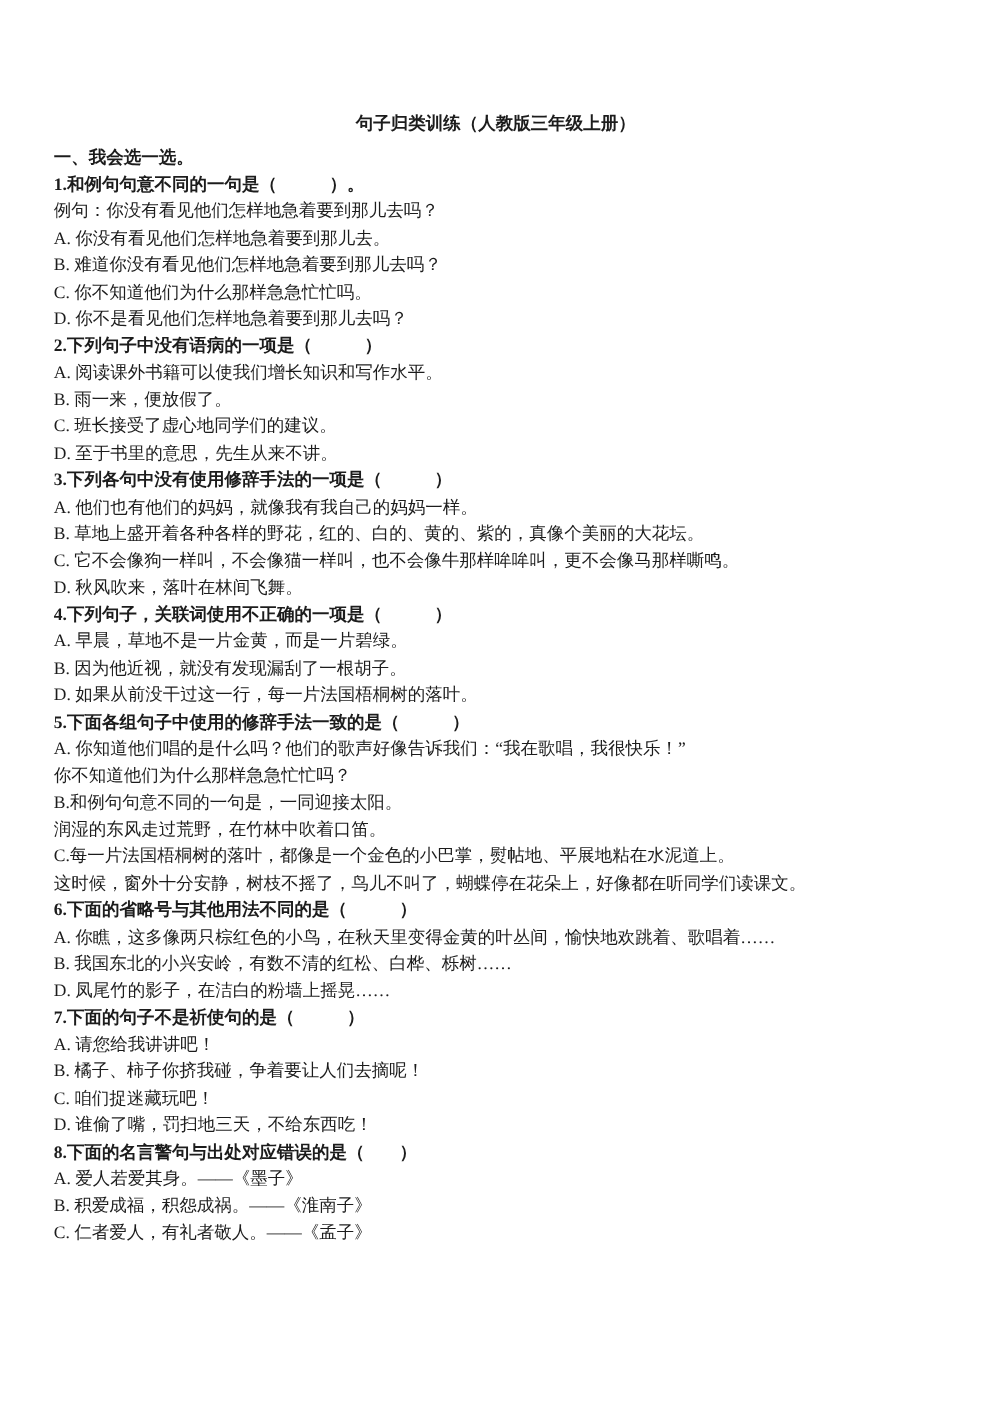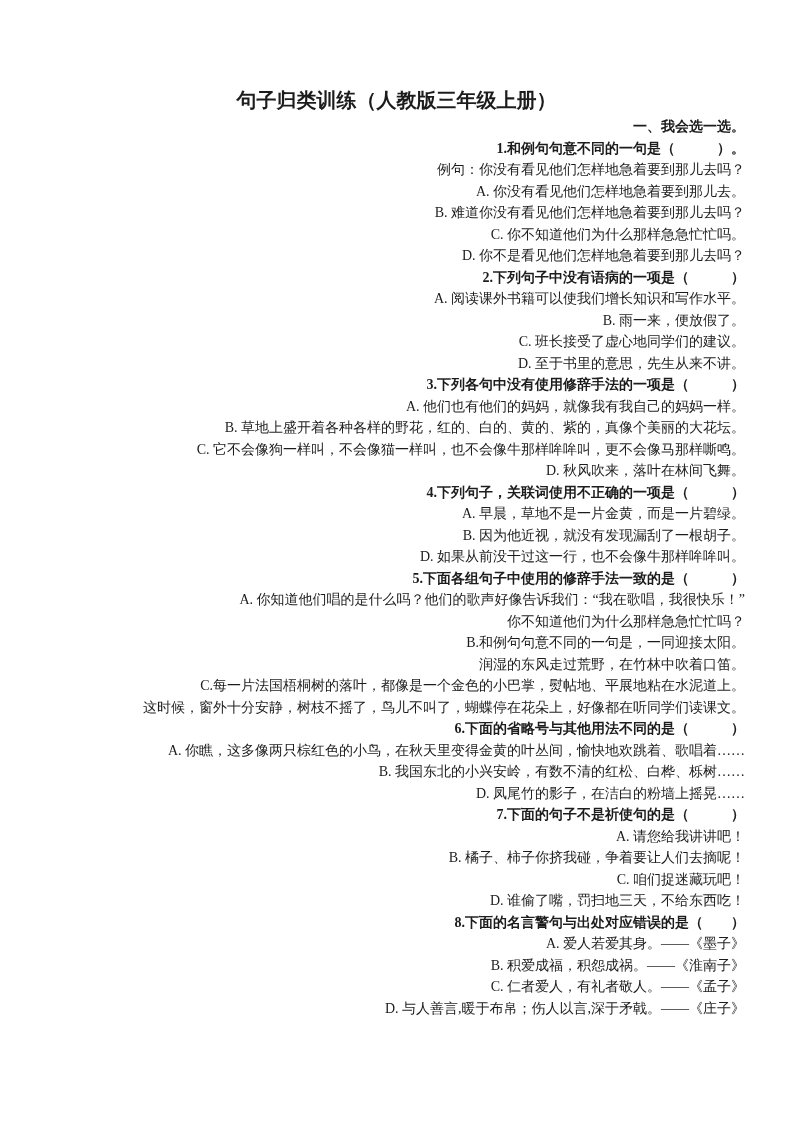--- a/index.html
+++ b/index.html
@@ -24,28 +24,27 @@
   p {
     margin: 0;
     padding: 0;
     font-size: 14px;
     line-height: 21.5px;
     white-space: pre-wrap;
   }
   .doc-title {
     text-align: center;
     font-weight: bold;
-    font-size: 20px;
+    font-size: 14px;
     line-height: 22px;
     margin-bottom: 5px;
   }
   .content {
     padding-left: 43px;
     padding-right: 48px;
-    text-align: right;
   }
   .bold {
     font-weight: bold;
   }
 </style>
 </head>
 <body>
 
 <div class="page">
   <p class="doc-title">句子归类训练（人教版三年级上册）</p>
@@ -67,21 +66,21 @@
 
     <p class="bold">3.下列各句中没有使用修辞手法的一项是（　　　）</p>
     <p>A. 他们也有他们的妈妈，就像我有我自己的妈妈一样。</p>
     <p>B. 草地上盛开着各种各样的野花，红的、白的、黄的、紫的，真像个美丽的大花坛。</p>
     <p>C. 它不会像狗一样叫，不会像猫一样叫，也不会像牛那样哞哞叫，更不会像马那样嘶鸣。</p>
     <p>D. 秋风吹来，落叶在林间飞舞。</p>
 
     <p class="bold">4.下列句子，关联词使用不正确的一项是（　　　）</p>
     <p>A. 早晨，草地不是一片金黄，而是一片碧绿。</p>
     <p>B. 因为他近视，就没有发现漏刮了一根胡子。</p>
-    <p>D. 如果从前没干过这一行，也不会像牛那样哞哞叫。</p>
+    <p>D. 如果从前没干过这一行，每一片法国梧桐树的落叶。</p>
 
     <p class="bold">5.下面各组句子中使用的修辞手法一致的是（　　　）</p>
     <p>A. 你知道他们唱的是什么吗？他们的歌声好像告诉我们：“我在歌唱，我很快乐！”</p>
     <p>你不知道他们为什么那样急急忙忙吗？</p>
     <p>B.和例句句意不同的一句是，一同迎接太阳。</p>
     <p>润湿的东风走过荒野，在竹林中吹着口笛。</p>
     <p>C.每一片法国梧桐树的落叶，都像是一个金色的小巴掌，熨帖地、平展地粘在水泥道上。</p>
     <p>这时候，窗外十分安静，树枝不摇了，鸟儿不叫了，蝴蝶停在花朵上，好像都在听同学们读课文。</p>
 
     <p class="bold">6.下面的省略号与其他用法不同的是（　　　）</p>
@@ -92,15 +91,14 @@
     <p class="bold">7.下面的句子不是祈使句的是（　　　）</p>
     <p>A. 请您给我讲讲吧！</p>
     <p>B. 橘子、柿子你挤我碰，争着要让人们去摘呢！</p>
     <p>C. 咱们捉迷藏玩吧！</p>
     <p>D. 谁偷了嘴，罚扫地三天，不给东西吃！</p>
 
     <p class="bold">8.下面的名言警句与出处对应错误的是（　　）</p>
     <p>A. 爱人若爱其身。——《墨子》</p>
     <p>B. 积爱成福，积怨成祸。——《淮南子》</p>
     <p>C. 仁者爱人，有礼者敬人。——《孟子》</p>
-    <p>D. 与人善言,暖于布帛；伤人以言,深于矛戟。——《庄子》</p>
   </div>
 </div>
 
 </body></html>

